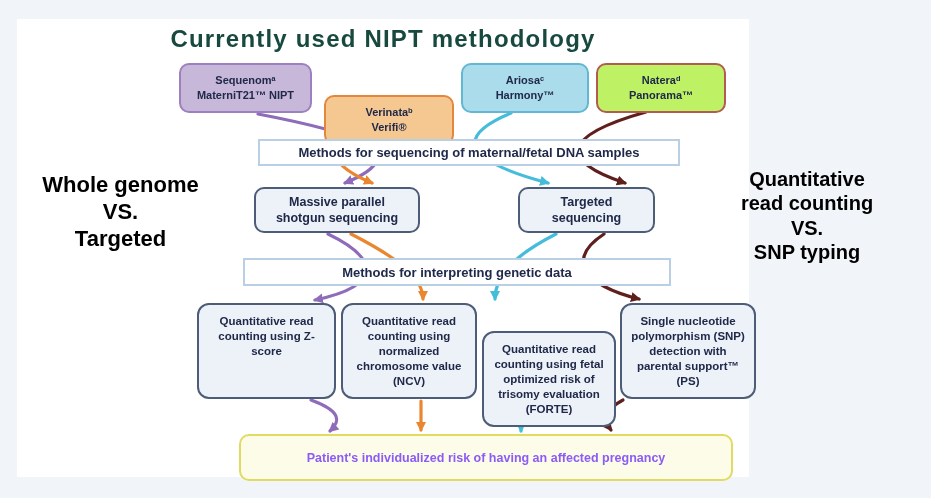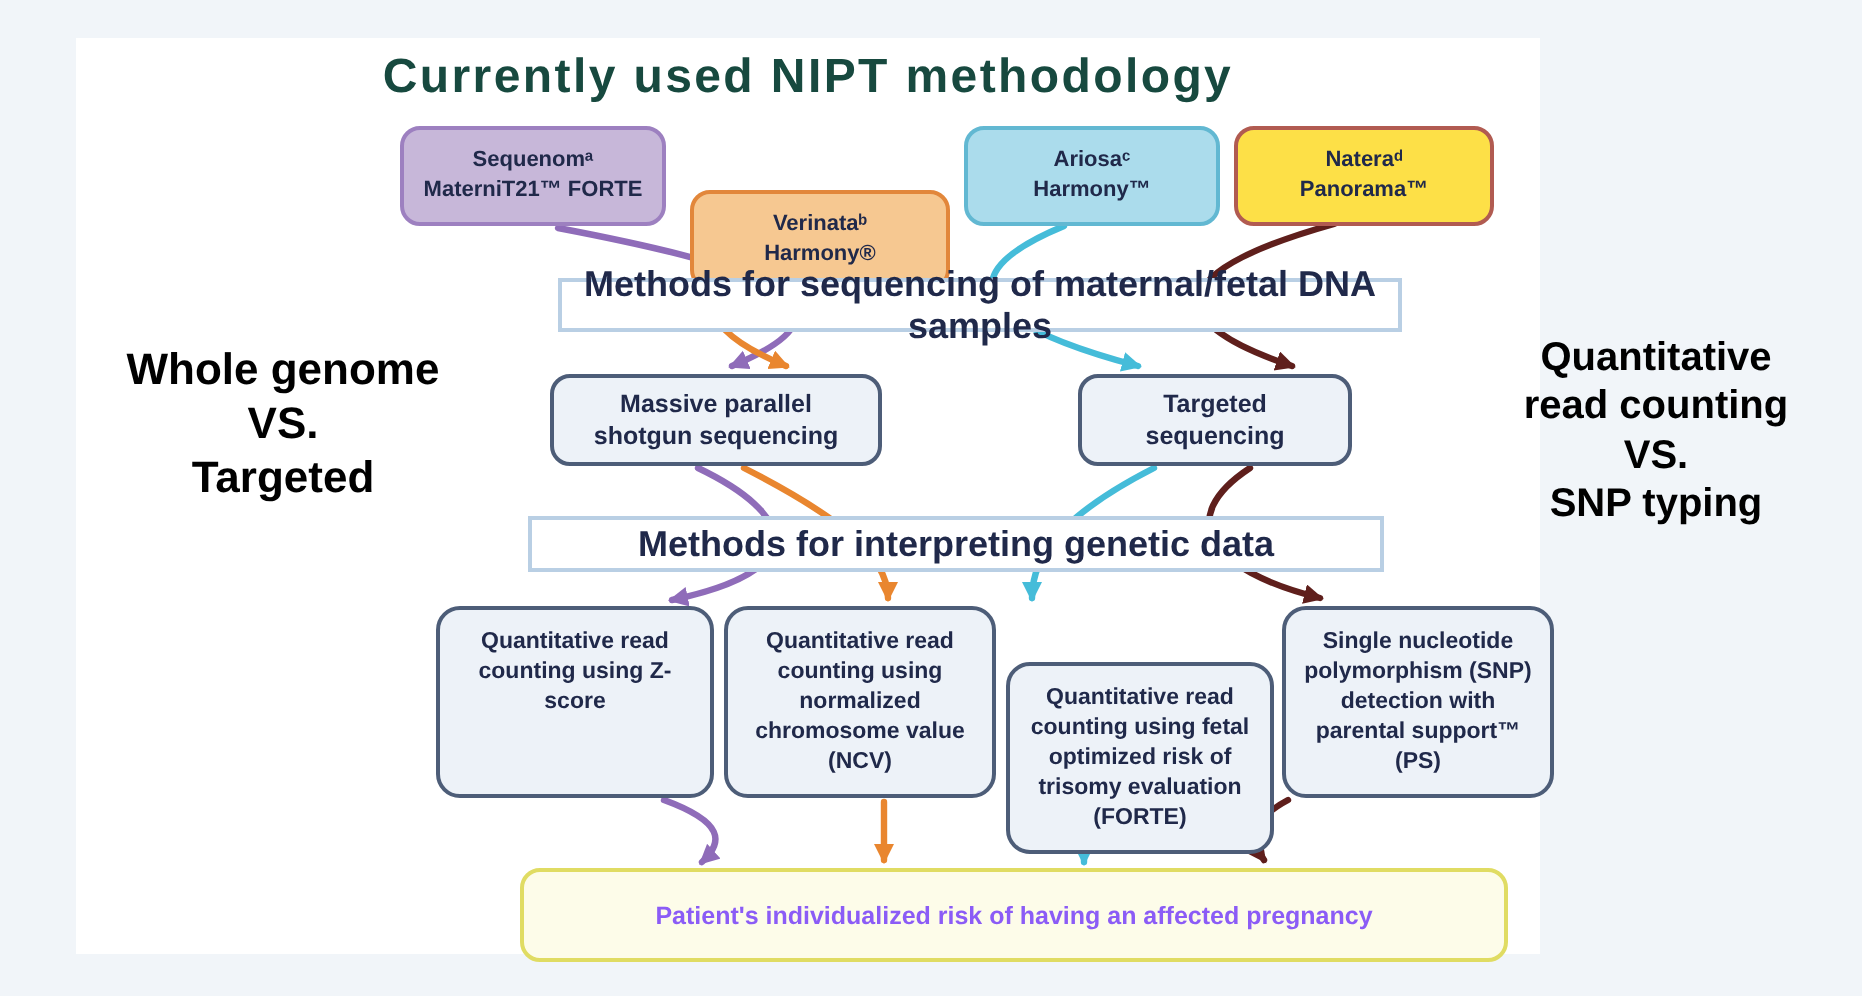--- a/index.html
+++ b/index.html
@@ -2,44 +2,44 @@
 <html><head>
 <meta charset="utf-8">
 <style>
   html,body{margin:0;padding:0;}
   .stage{
     position:relative; width:931px; height:498px;
     background:#f1f5f9; overflow:hidden;
     font-family:"Liberation Sans", sans-serif;
   }
   .panel{
-    position:absolute; left:38px; top:19px; width:732px; height:458px;
+    position:absolute; left:17px; top:19px; width:732px; height:458px;
     background:#ffffff;
   }
   .abs{position:absolute;}
   .title{
     left:0; right:0; top:6px; text-align:center;
     font-size:24px; font-weight:bold; letter-spacing:1.2px; color:#17493f;
   }
   .side-label{
     font-size:22px; font-weight:bold; color:#000000; text-align:center; line-height:1.22;
   }
   .side-label.right{font-size:20px;}
   .arrows{position:absolute; left:0; top:0; z-index:1;}
   .node{z-index:2; box-sizing:border-box; text-align:center; color:#20294a; font-weight:bold;}
   .company{
     border-radius:10px; border:2px solid; font-size:11px; line-height:1.35;
     display:flex; flex-direction:column; justify-content:center;align-items:center;
   }
   .company.c0{background:#c7b7d9; border-color:#9d80c0;}
   .company.c1{background:#f6c891; border-color:#e2873b;margin-top:32px;}
   .company.c2{background:#abdcec; border-color:#62b8d2;}
-  .company.c3{background:#fde047; border-color:#b15b51;}
+  .company.c3{background:#bef264; border-color:#b15b51;}
   .bar{
-    background:#ffffff; border:2px solid #b9cfe4; font-size:18px;
+    background:#ffffff; border:2px solid #b9cfe4; font-size:13px;
     display:flex; align-items:center; justify-content:center;
   }
   .mid{
     background:#edf2f8; border:2px solid #4d5d78; border-radius:10px; font-size:12.5px;
     line-height:1.3; display:flex; align-items:center; justify-content:center; padding:0 14px;
   }
   .result{
     background:#edf2f8; border:2px solid #4d5d78; border-radius:12px; font-size:11.5px;
     line-height:1.3; padding:9px 5px 0 5px;
   }
@@ -97,25 +97,25 @@
 
         <path d="M294,381 C324,392 324,402 313,412" stroke="#8f6cb9" marker-end="url(#ah-p)"></path>
         <path d="M404,382 L404,411" stroke="#e9862f" marker-end="url(#ah-o)"></path>
         <path d="M504,382 L504,412" stroke="#45bcd9" marker-end="url(#ah-b)"></path>
         <path d="M606,381 C589,390 586,400 594,411" stroke="#5f1f1c" marker-end="url(#ah-m)"></path>
       </g>
     </svg>
 
     <div class="abs node company c0" style="left:162px; top:44px; width:133px; height:50px;">
       <span>Sequenomᵃ</span>
-      <span>MaterniT21™ FORTE</span>
+      <span>MaterniT21™ NIPT</span>
     </div>
     <div class="abs node company c1" style="left:307px; top:44px; width:130px; height:50px;">
       <span>Verinataᵇ</span>
-      <span>Harmony®</span>
+      <span>Verifi®</span>
     </div>
     <div class="abs node company c2" style="left:444px; top:44px; width:128px; height:50px;">
       <span>Ariosaᶜ</span>
       <span>Harmony™</span>
     </div>
     <div class="abs node company c3" style="left:579px; top:44px; width:130px; height:50px;">
       <span>Nateraᵈ</span>
       <span>Panorama™</span>
     </div>
 

